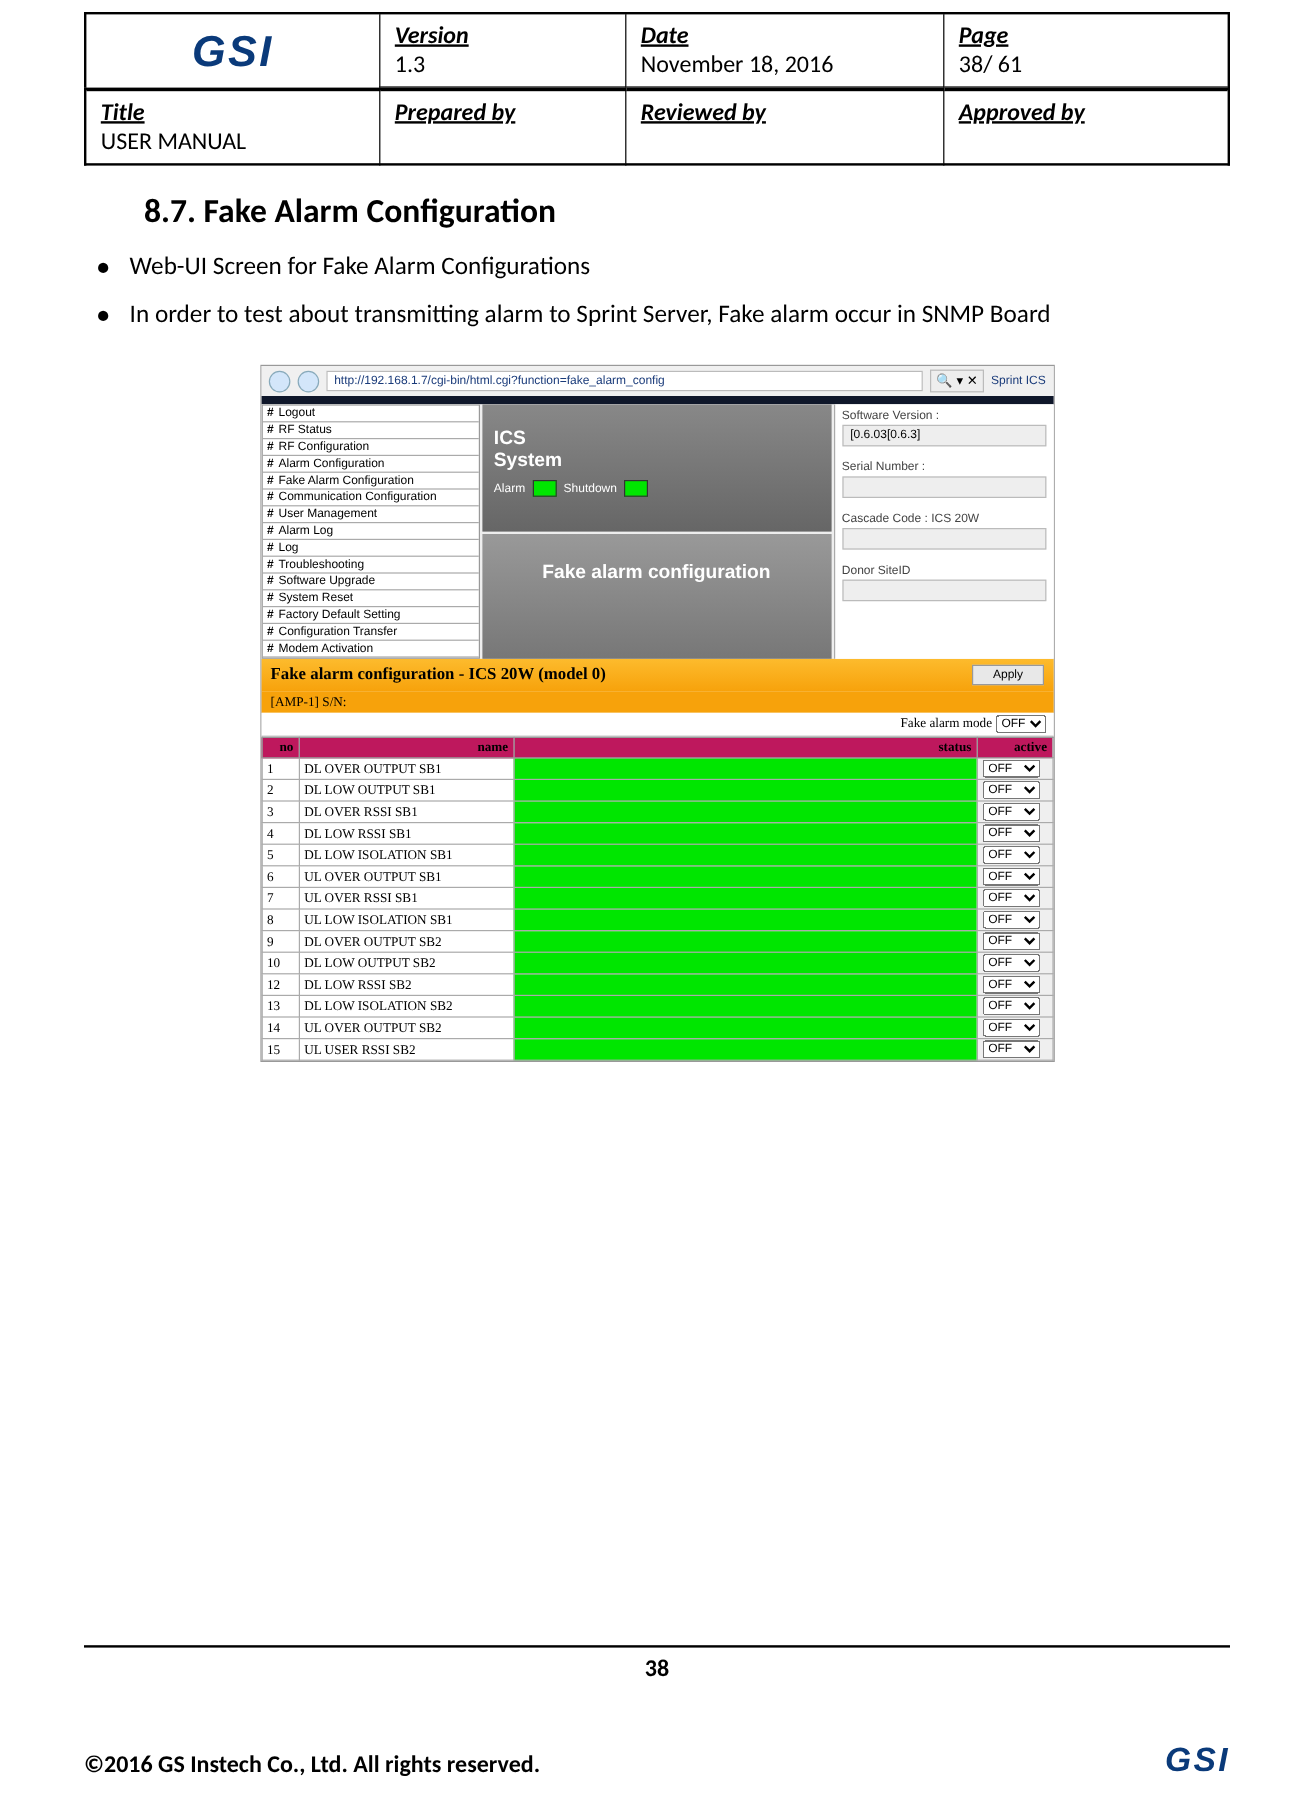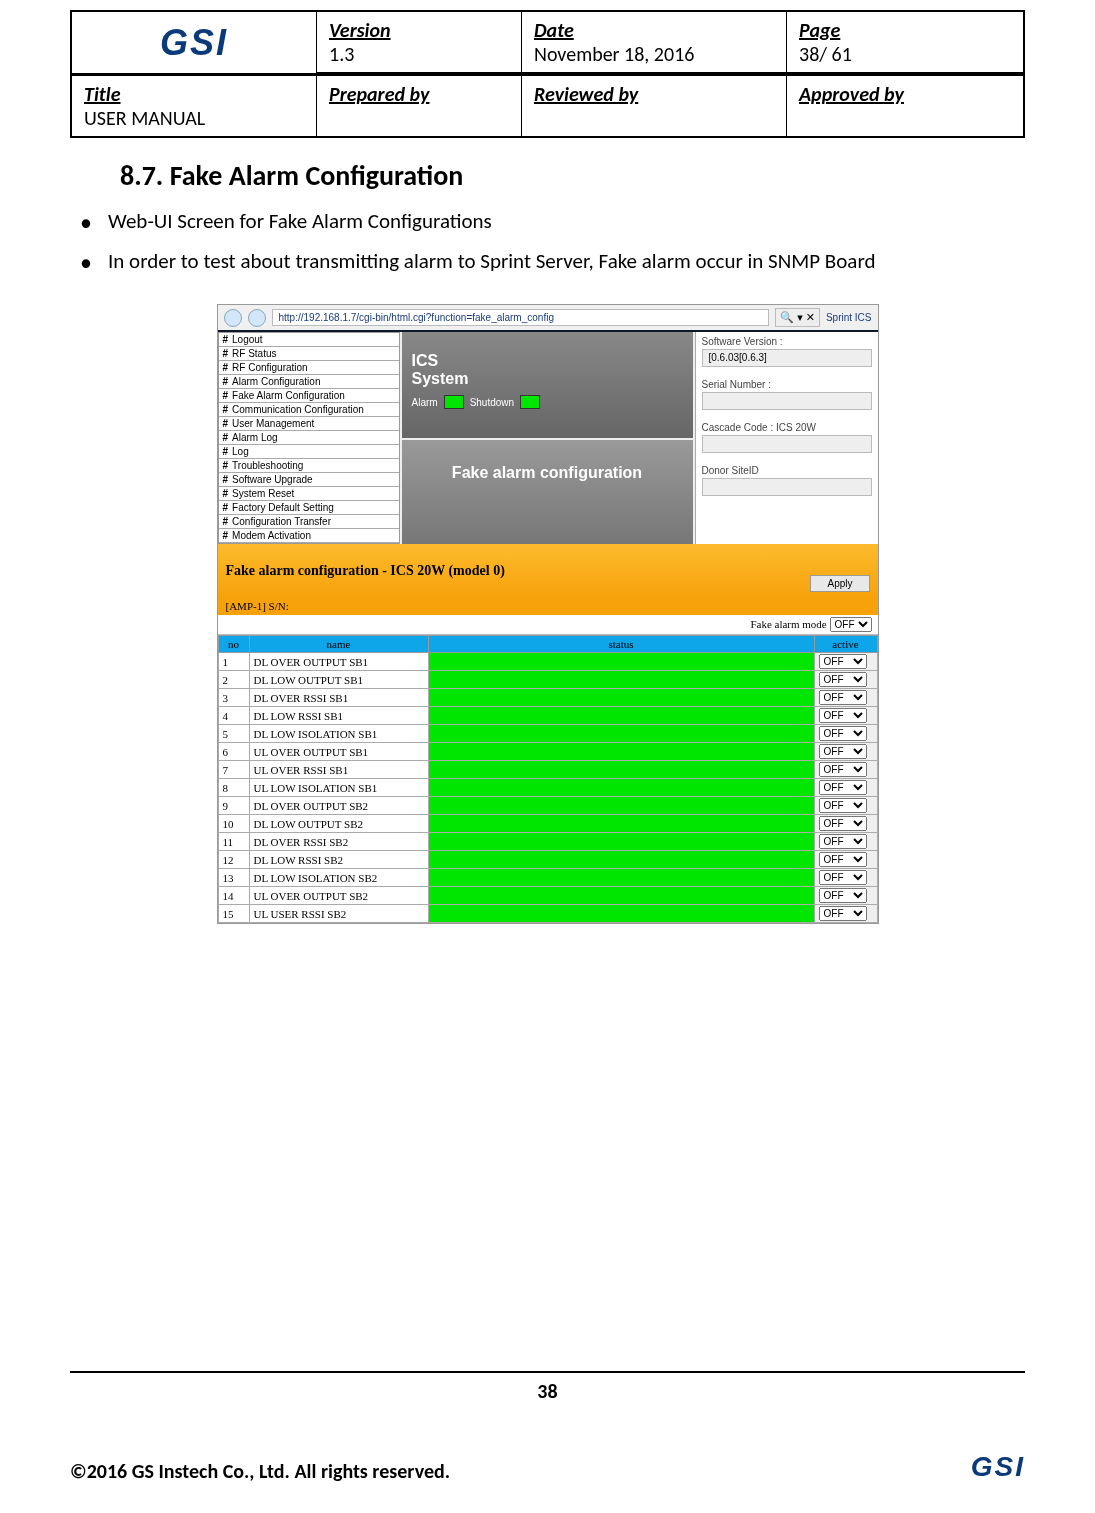--- a/index.html
+++ b/index.html
@@ -74,21 +74,21 @@
   .screenshot {
     width: 660px;
     margin: 30px auto 0 auto;
     border: 1px solid #999;
     background: #fff;
     font-family: Tahoma, Arial, sans-serif;
     font-size: 11px;
   }
   .addr-bar {
     background: #f0f0f0;
-    border-bottom: 2px solid #0f172a;
+    border-bottom: 7px solid #0f172a;
     padding: 3px 6px;
     display: flex;
     align-items: center;
     gap: 6px;
   }
   .addr-bar .nav-btn {
     width: 16px;
     height: 16px;
     background: #d3e6fa;
     border: 1px solid #8ab;
@@ -201,21 +201,20 @@
     align-items:center;
   }
   .cfg-title .spacer { flex:1; }
   .apply-btn {
     background:#e8e8e8;
     border:1px solid #999;
     padding:2px 16px;
     font-size:10px;
     font-family: Tahoma, Arial, sans-serif;
     font-weight:normal;
-    margin-top:26px;
   }
   .cfg-sub {
     background:#f7a20b;
     padding:3px 8px;
     font-size:11px;
     font-family: "Times New Roman", serif;
   }
   .mode-row {
     text-align:right;
     padding:2px 6px;
@@ -225,25 +224,25 @@
     background:#fff;
   }
   .mode-row select { font-size:10px; }
   .alarm-table {
     width:100%;
     border-collapse:collapse;
     font-family: "Times New Roman", serif;
     font-size:11px;
   }
   .alarm-table th {
-    background:#0ea5e9;
+    background:#be185d;
     border:1px solid #999;
     padding:2px 4px;
-    font-weight:normal;
-    text-align:center;
+    font-weight:bold;
+    text-align:right;
   }
   .alarm-table td {
     border:1px solid #aaa;
     padding:1px 4px;
     height:15px;
   }
   .alarm-table td.no { width:22px; }
   .alarm-table td.status { background:#00e600; }
   .alarm-table td.active { width:54px; background:#efefef; }
   .alarm-table select { font-size:10px; width:48px; }
@@ -503,26 +502,20 @@
             <td class="status"></td>
             <td class="active"><select><option>OFF</option></select></td>
           </tr>
           <tr>
             <td class="no">10</td>
             <td>DL LOW OUTPUT SB2</td>
             <td class="status"></td>
             <td class="active"><select><option>OFF</option></select></td>
           </tr>
           <tr>
-            <td class="no">11</td>
-            <td>DL OVER RSSI SB2</td>
-            <td class="status"></td>
-            <td class="active"><select><option>OFF</option></select></td>
-          </tr>
-          <tr>
             <td class="no">12</td>
             <td>DL LOW RSSI SB2</td>
             <td class="status"></td>
             <td class="active"><select><option>OFF</option></select></td>
           </tr>
           <tr>
             <td class="no">13</td>
             <td>DL LOW ISOLATION SB2</td>
             <td class="status"></td>
             <td class="active"><select><option>OFF</option></select></td>

